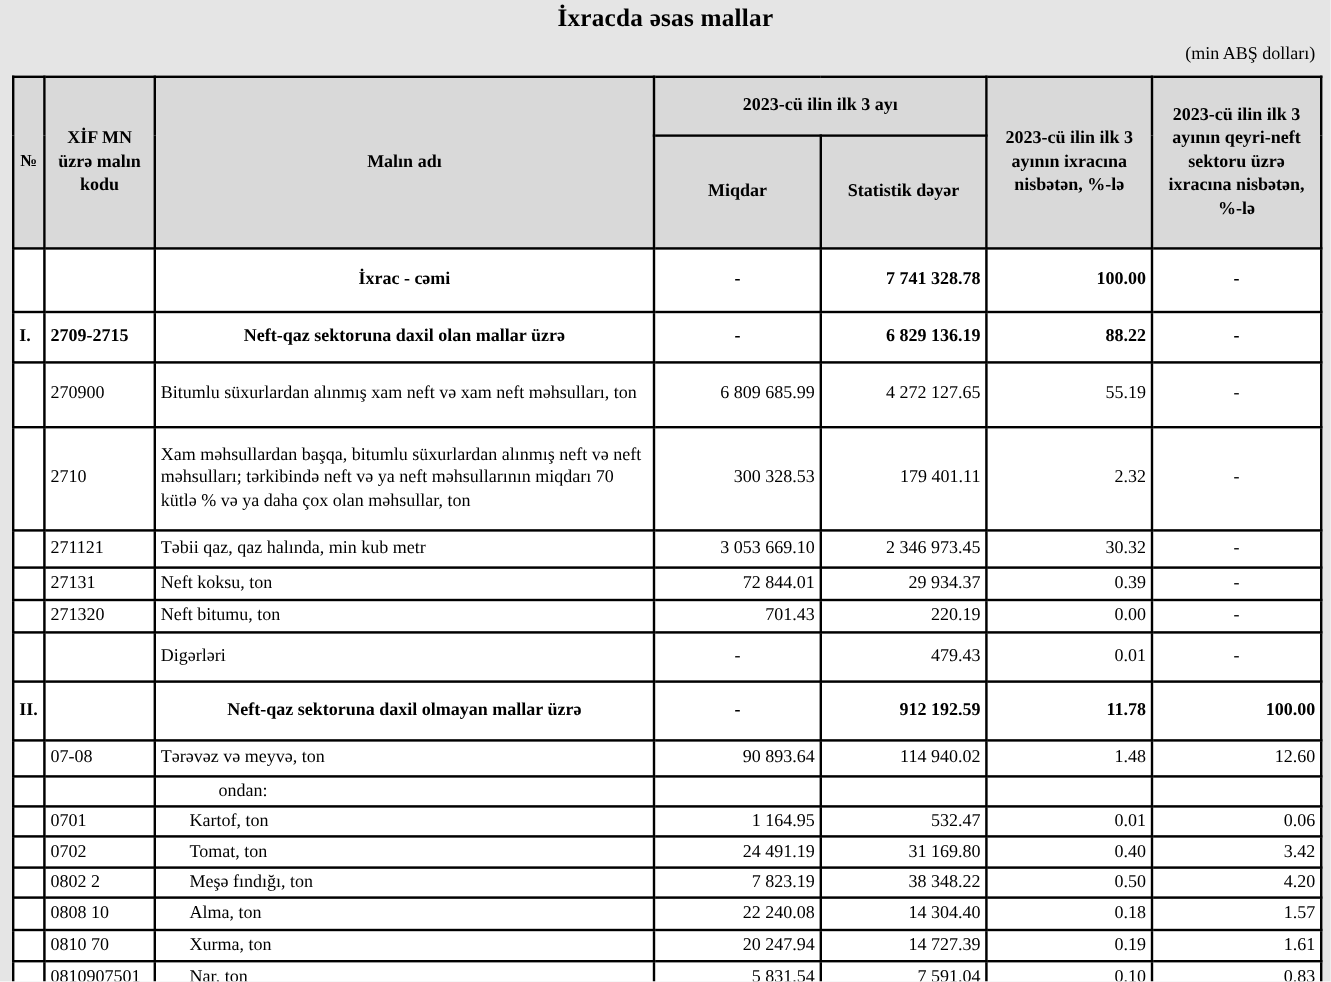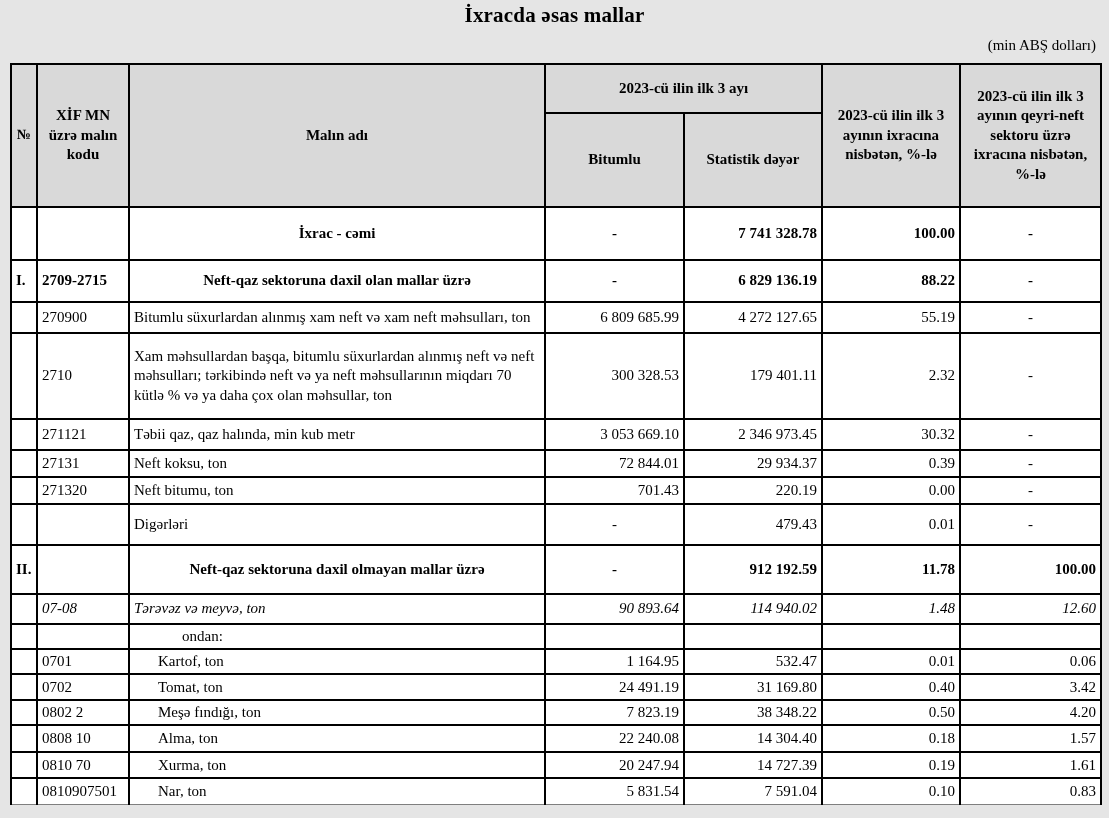--- a/index.html
+++ b/index.html
@@ -92,21 +92,21 @@
     <thead>
       <tr class="hdr-top">
         <th rowspan="2" style="font-size:14px;">№</th>
         <th rowspan="2">XİF MN üzrə malın kodu</th>
         <th rowspan="2">Malın adı</th>
         <th colspan="2">2023-cü ilin ilk 3 ayı</th>
         <th rowspan="2">2023-cü ilin ilk 3 ayının ixracına nisbətən, %-lə</th>
         <th rowspan="2">2023-cü ilin ilk 3 ayının qeyri-neft sektoru üzrə ixracına nisbətən, %-lə</th>
       </tr>
       <tr class="hdr-bottom">
-        <th>Bitumlu</th>
+        <th>Miqdar</th>
         <th>Statistik dəyər</th>
       </tr>
     </thead>
     <tbody>
         <tr class="section" style="height: 53px;">
           <td class="c-num"></td>
           <td class="c-code"></td>
           <td class="c-name">İxrac - cəmi</td>
           <td class="c-qty numcell dash">-</td>
           <td class="c-value numcell">7 741 328.78</td>
@@ -115,21 +115,21 @@
         </tr>
         <tr class="section" style="height: 42px;">
           <td class="c-num">I.</td>
           <td class="c-code">2709-2715</td>
           <td class="c-name">Neft-qaz sektoruna daxil olan mallar üzrə</td>
           <td class="c-qty numcell dash">-</td>
           <td class="c-value numcell">6 829 136.19</td>
           <td class="c-share numcell">88.22</td>
           <td class="c-share_nonoil numcell dash">-</td>
         </tr>
-        <tr class="normal" style="height: 31px;">
+        <tr class="normal" style="height: 54px;">
           <td class="c-num"></td>
           <td class="c-code">270900</td>
           <td class="c-name">Bitumlu süxurlardan alınmış xam neft və xam neft məhsulları, ton</td>
           <td class="c-qty numcell">6 809 685.99</td>
           <td class="c-value numcell">4 272 127.65</td>
           <td class="c-share numcell">55.19</td>
           <td class="c-share_nonoil numcell dash">-</td>
         </tr>
         <tr class="normal" style="height: 86px;">
           <td class="c-num"></td>
@@ -178,21 +178,21 @@
         </tr>
         <tr class="section" style="height: 49px;">
           <td class="c-num">II.</td>
           <td class="c-code"></td>
           <td class="c-name">Neft-qaz sektoruna daxil olmayan mallar üzrə</td>
           <td class="c-qty numcell dash">-</td>
           <td class="c-value numcell">912 192.59</td>
           <td class="c-share numcell">11.78</td>
           <td class="c-share_nonoil numcell">100.00</td>
         </tr>
-        <tr class="normal" style="height: 30px; font-style: italic;">
+        <tr class="normal" style="height: 30px;">
           <td class="c-num"></td>
           <td class="c-code">07-08</td>
           <td class="c-name">Tərəvəz və meyvə, ton</td>
           <td class="c-qty numcell">90 893.64</td>
           <td class="c-value numcell">114 940.02</td>
           <td class="c-share numcell">1.48</td>
           <td class="c-share_nonoil numcell">12.60</td>
         </tr>
         <tr class="subhead" style="height: 25px;">
           <td class="c-num"></td>

